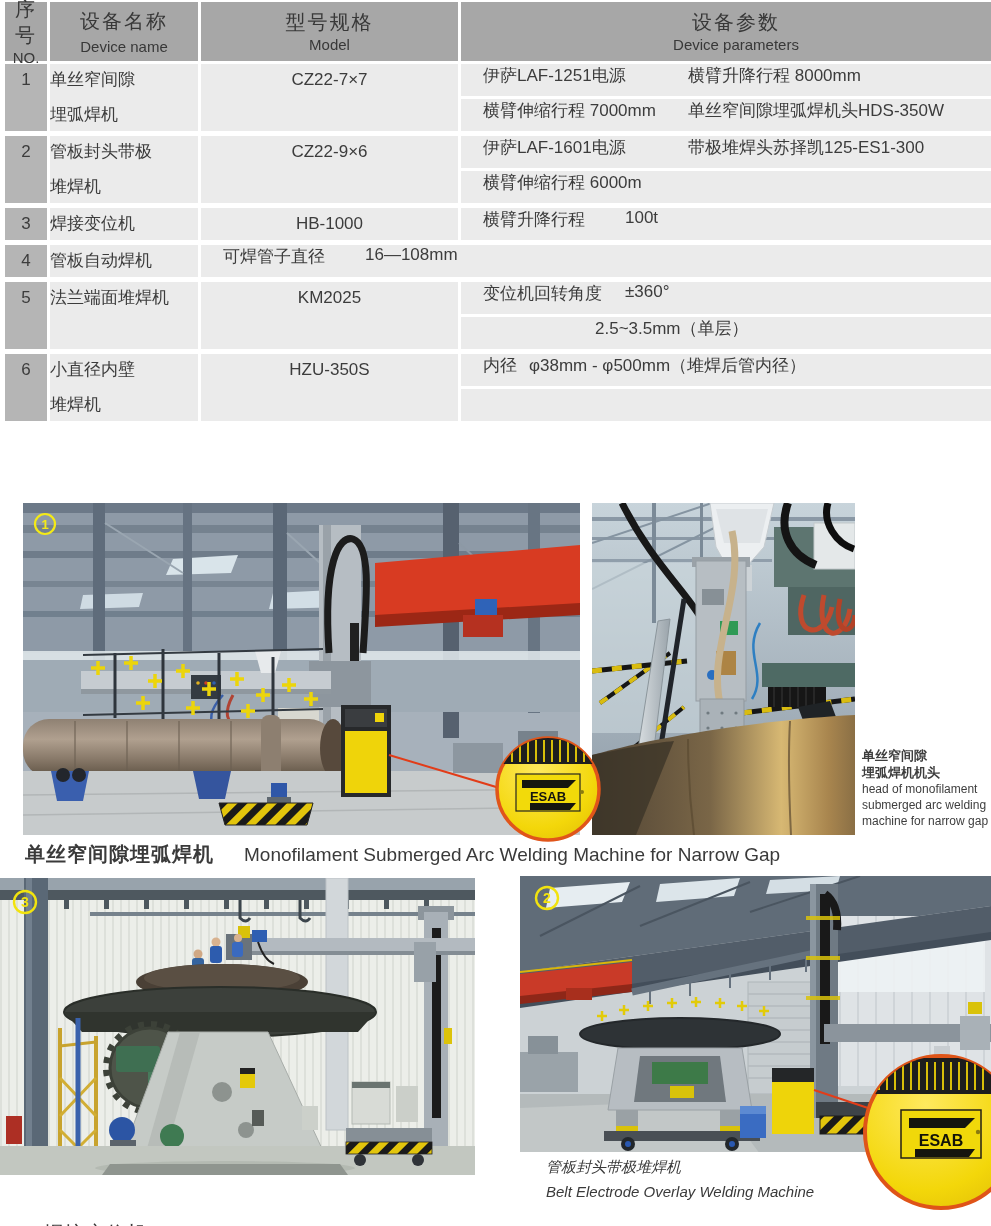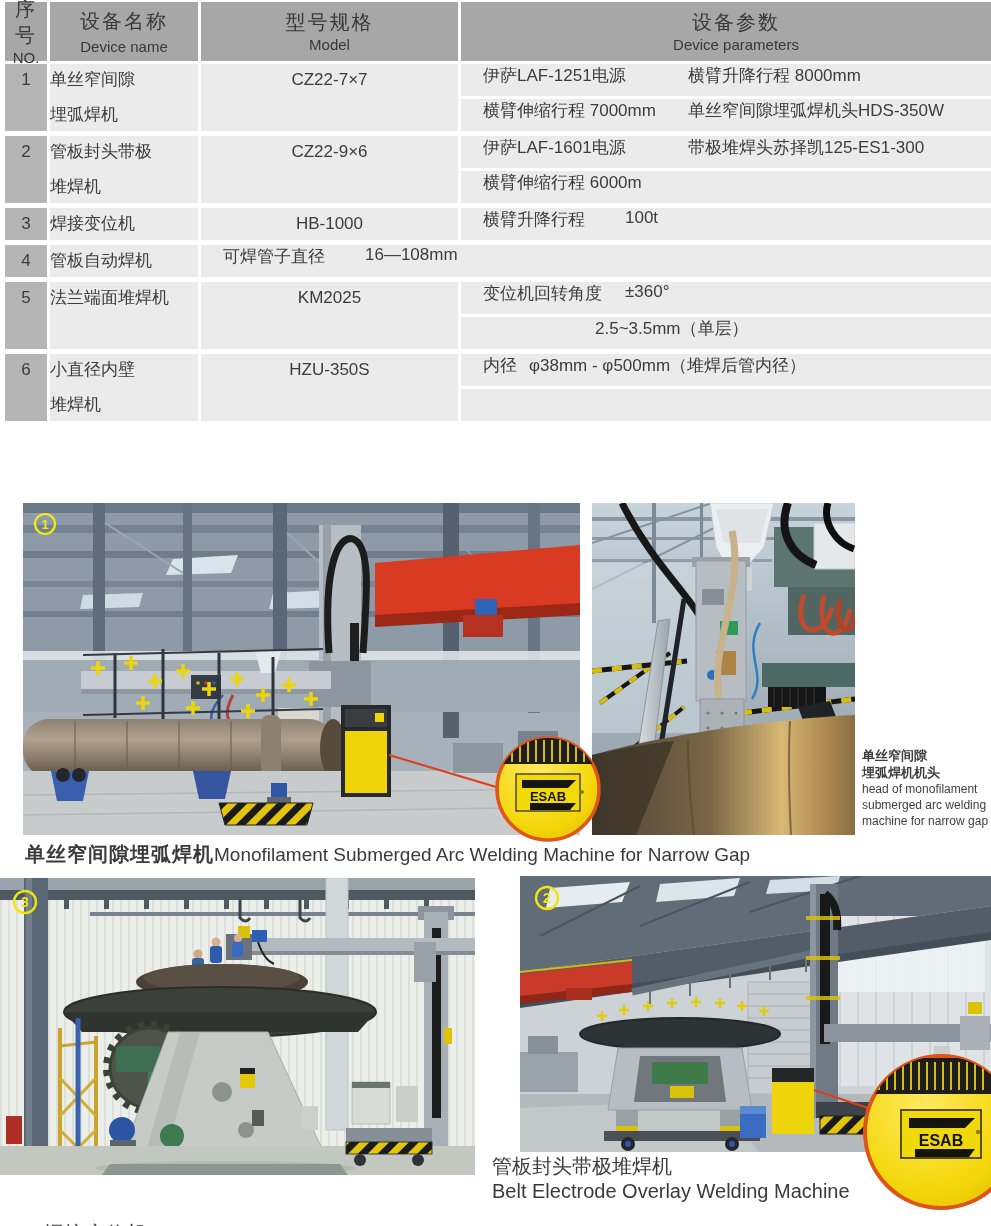--- a/index.html
+++ b/index.html
@@ -31,30 +31,30 @@
   .photo{position:absolute;overflow:hidden;background:#9aa5ae;}
   .photo svg{display:block;}
   #photoA{left:23px;top:503px;width:557px;height:332px;}
   #photoB{left:592px;top:503px;width:263px;height:332px;}
   #photoC{left:0px;top:878px;width:475px;height:297px;}
   #photoD{left:520px;top:876px;width:471px;height:276px;}
   .callout{position:absolute;pointer-events:none;}
   #calloutA{left:492px;top:734px;width:116px;height:112px;}
   #calloutD{left:853px;top:1048px;width:138px;height:170px;}
   
-  .cap-row{position:absolute;display:flex;align-items:baseline;white-space:nowrap;}
+  .cap-row{position:absolute;display:flex;align-items:baseline;gap:30px;white-space:nowrap;}
   #cap1{left:25px;top:841px;}
   #cap1 .zh{font-size:20px;font-weight:bold;letter-spacing:1px;color:#3a3a3a;}
   #cap1 .en{font-size:19px;color:#3a3a3a;}
   .sidenote{position:absolute;left:862px;top:747px;width:128px;color:#3e3e3e;}
   .sidenote .zh{font-size:13px;font-weight:bold;line-height:17px;}
   .sidenote .en{font-size:12px;line-height:16px;}
   .bcap{position:absolute;color:#3a3a3a;white-space:nowrap;}
   #cap3{left:2px;top:1178px;font-size:21px;line-height:24px;margin-top:44px;}
-  #cap2{left:492px;top:1154px;font-size:20px;line-height:25px;}
+  #cap2{left:546px;top:1154px;font-size:15px;line-height:25px;font-style:italic;}
 </style>
 </head>
 <body>
 
 <div class="spec-table">
   <div class="trow hdr">
     <div class="cell c-no">
       <div class="hz">序号</div>
       <div class="he">NO.</div>
     </div>

